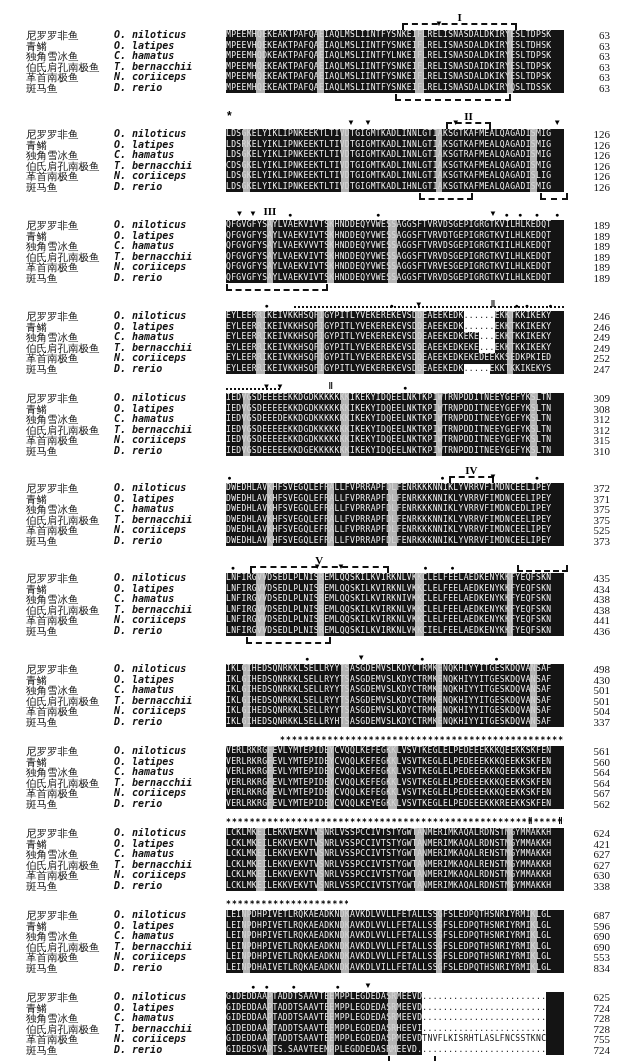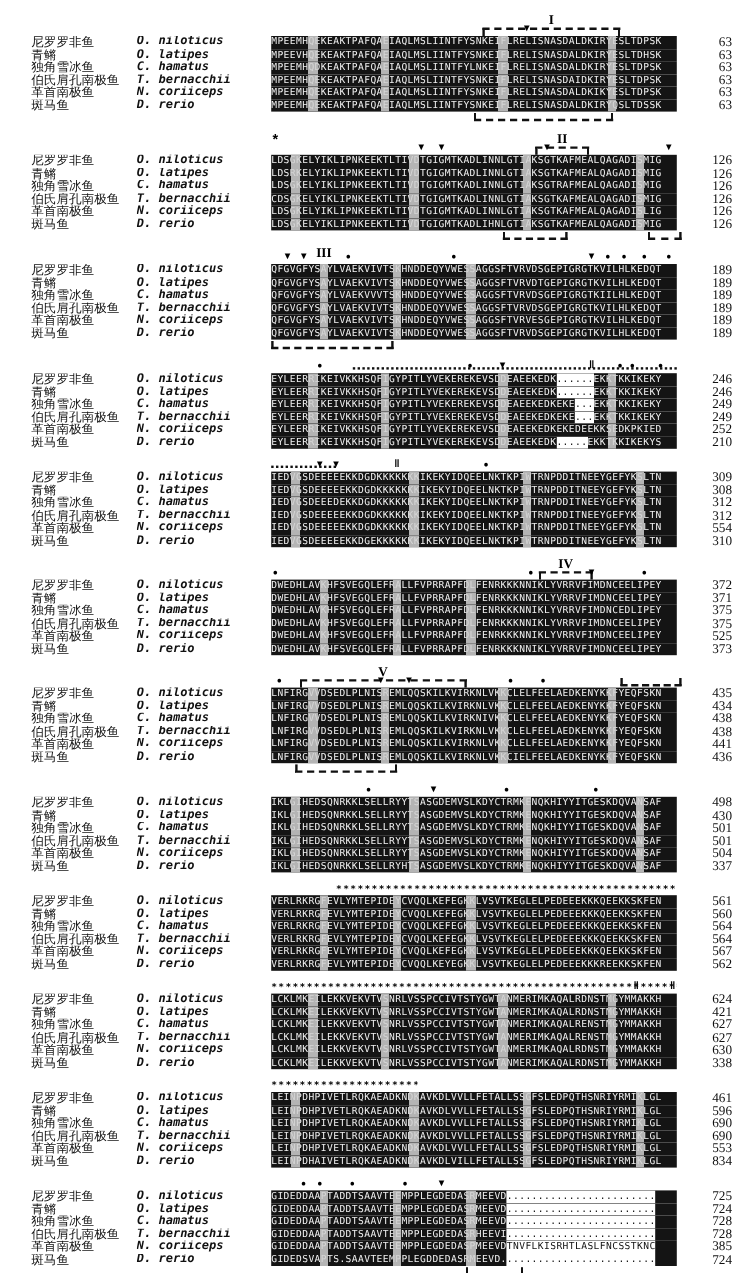--- a/index.html
+++ b/index.html
@@ -255,21 +255,21 @@
       <div class="row">
         <span class="cn">革首南极鱼</span>
         <span class="lat">N. coriiceps</span>
         <span class="seq"><span class="seg">EYLEERRIKEIVKKHSQFIGYPITLYVEKEREKEVSDDEAEEKEDKEKEDEEKKSEDKPKIED</span></span>
         <span class="num">252</span>
       </div>
       <div class="row">
         <span class="cn">斑马鱼</span>
         <span class="lat">D. rerio</span>
         <span class="seq"><span class="seg">EYLEERRIKEIVKKHSQFIGYPITLYVEKEREKEVSDDEAEEKEDK</span><span class="seg gap">.....</span><span class="seg">EKKTKKIKEKYS</span></span>
-        <span class="num">210</span>
+        <span class="num">247</span>
       </div>
     </div>
     <div class="block p1">
       <div class="mrow top">
         <div class="dotline" style="left: 0%; width: 16%;"></div>
         <span class="mk tri" style="left: 12%;">▼</span>
         <span class="mk tri" style="left: 16%;">▼</span>
         <span class="mk dbar" style="left: 31%;">‖</span>
         <span class="mk dot" style="left: 53%;">●</span>
       </div>
@@ -294,21 +294,21 @@
       <div class="row">
         <span class="cn">伯氏肩孔南极鱼</span>
         <span class="lat">T. bernacchii</span>
         <span class="seq"><span class="seg">IEDVGSDEEEEEKKDGDKKKKKKKIKEKYIDQEELNKTKPIWTRNPDDITNEEYGEFYKSLTN</span></span>
         <span class="num">312</span>
       </div>
       <div class="row">
         <span class="cn">革首南极鱼</span>
         <span class="lat">N. coriiceps</span>
         <span class="seq"><span class="seg">IEDVGSDEEEEEKKDGDKKKKKKKIKEKYIDQEELNKTKPIWTRNPDDITNEEYGEFYKSLTN</span></span>
-        <span class="num">554</span>
+        <span class="num">315</span>
       </div>
       <div class="row">
         <span class="cn">斑马鱼</span>
         <span class="lat">D. rerio</span>
         <span class="seq"><span class="seg">IEDVGSDEEEEEKKDGEKKKKKKKIKEKYIDQEELNKTKPIWTRNPDDITNEEYGEFYKSLTN</span></span>
         <span class="num">310</span>
       </div>
     </div>
     <div class="block p2">
       <div class="mrow top tall">
@@ -538,21 +538,21 @@
       </div>
     </div>
     <div class="block p1">
       <div class="mrow top">
         <span class="astrow" style="left: 0%; width: 36%;">**********************</span>
       </div>
       <div class="row">
         <span class="cn">尼罗罗非鱼</span>
         <span class="lat">O. niloticus</span>
         <span class="seq"><span class="seg">LEINPDHPIVETLRQKAEADKNDKAVKDLVVLLFETALLSSGFSLEDPQTHSNRIYRMIKLGL</span></span>
-        <span class="num">461</span>
+        <span class="num">687</span>
       </div>
       <div class="row">
         <span class="cn">青鳉</span>
         <span class="lat">O. latipes</span>
         <span class="seq"><span class="seg">LEINPDHPIVETLRQKAEADKNDKAVKDLVVLLFETALLSSGFSLEDPQTHSNRIYRMIKLGL</span></span>
         <span class="num">596</span>
       </div>
       <div class="row">
         <span class="cn">独角雪冰鱼</span>
         <span class="lat">C. hamatus</span>
@@ -583,21 +583,21 @@
         <span class="mk dot" style="left: 8%;">●</span>
         <span class="mk dot" style="left: 12%;">●</span>
         <span class="mk dot" style="left: 20%;">●</span>
         <span class="mk dot" style="left: 33%;">●</span>
         <span class="mk tri" style="left: 42%;">▼</span>
       </div>
       <div class="row">
         <span class="cn">尼罗罗非鱼</span>
         <span class="lat">O. niloticus</span>
         <span class="seq"><span class="seg">GIDEDDAAPTADDTSAAVTEEMPPLEGDEDASRMEEVD</span><span class="seg gap">........................</span></span>
-        <span class="num">725</span>
+        <span class="num">625</span>
       </div>
       <div class="row">
         <span class="cn">青鳉</span>
         <span class="lat">O. latipes</span>
         <span class="seq"><span class="seg">GIDEDDAAPTADDTSAAVTEEMPPLEGDEDASRMEEVD</span><span class="seg gap">........................</span></span>
         <span class="num">724</span>
       </div>
       <div class="row">
         <span class="cn">独角雪冰鱼</span>
         <span class="lat">C. hamatus</span>
@@ -607,21 +607,21 @@
       <div class="row">
         <span class="cn">伯氏肩孔南极鱼</span>
         <span class="lat">T. bernacchii</span>
         <span class="seq"><span class="seg">GIDEDDAAPTADDTSAAVTEEMPPLEGDEDASRHEEVI</span><span class="seg gap">........................</span></span>
         <span class="num">728</span>
       </div>
       <div class="row">
         <span class="cn">革首南极鱼</span>
         <span class="lat">N. coriiceps</span>
         <span class="seq"><span class="seg">GIDEDDAAPTADDTSAAVTEEMPPLEGDEDASPMEEVD</span><span class="seg gap">TNVFLKISRHTLASLFNCSSTKNC</span></span>
-        <span class="num">385</span>
+        <span class="num">755</span>
       </div>
       <div class="row">
         <span class="cn">斑马鱼</span>
         <span class="lat">D. rerio</span>
         <span class="seq"><span class="seg">GIDEDSVAPTS.SAAVTEEMPPLEGDDEDASRMEEVD.</span><span class="seg gap">........................</span></span>
         <span class="num">724</span>
       </div>
       <div class="mrow bot">
         <div class="bracketup" style="left: 48%; width: 13%;"></div>
       </div>

